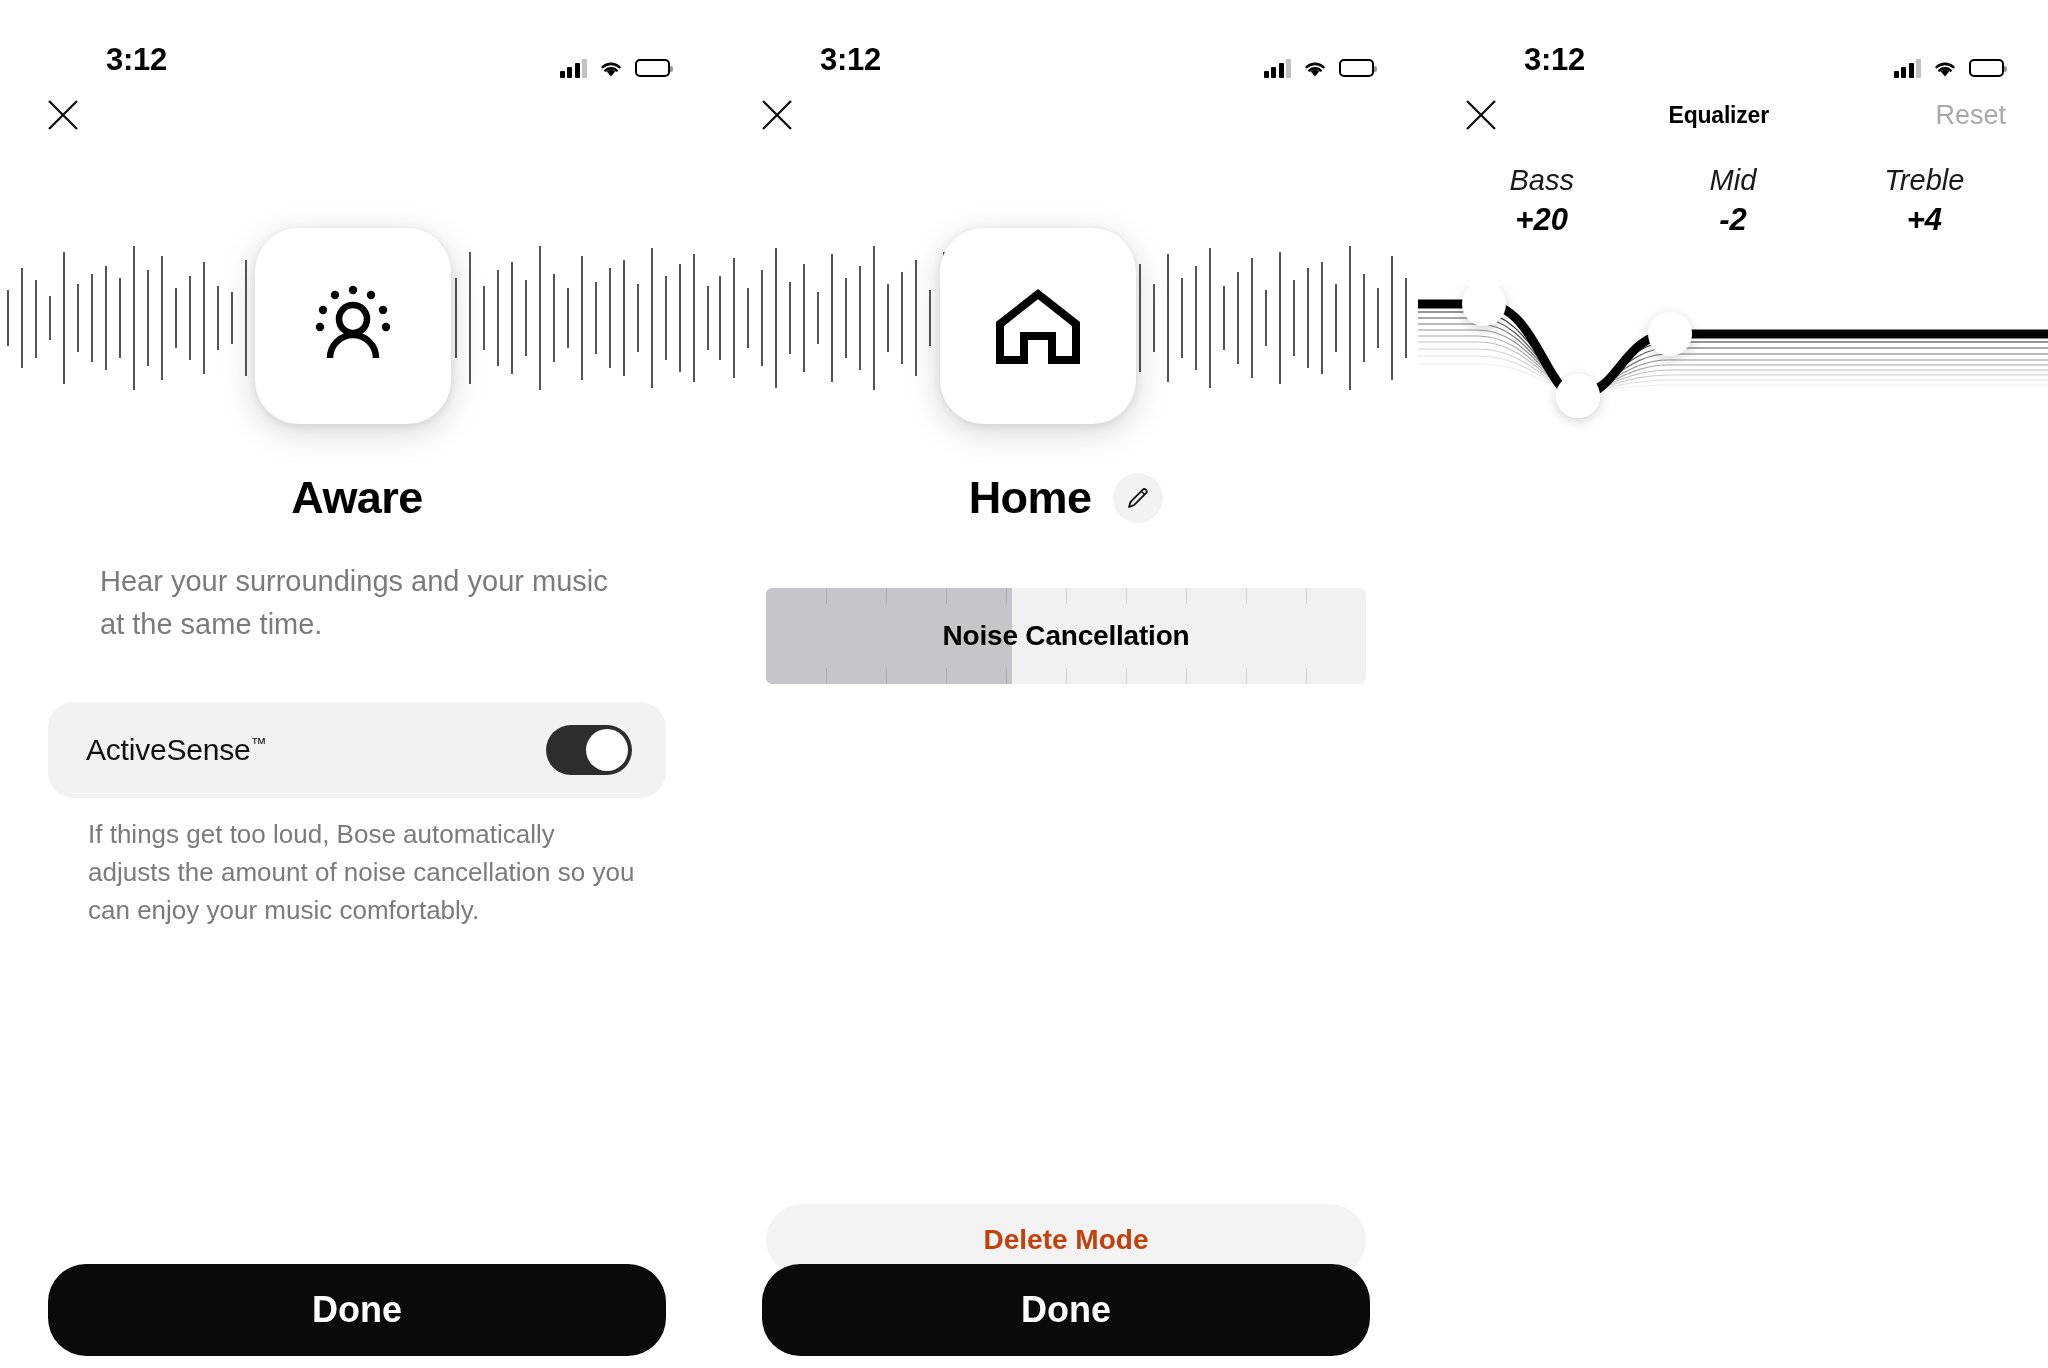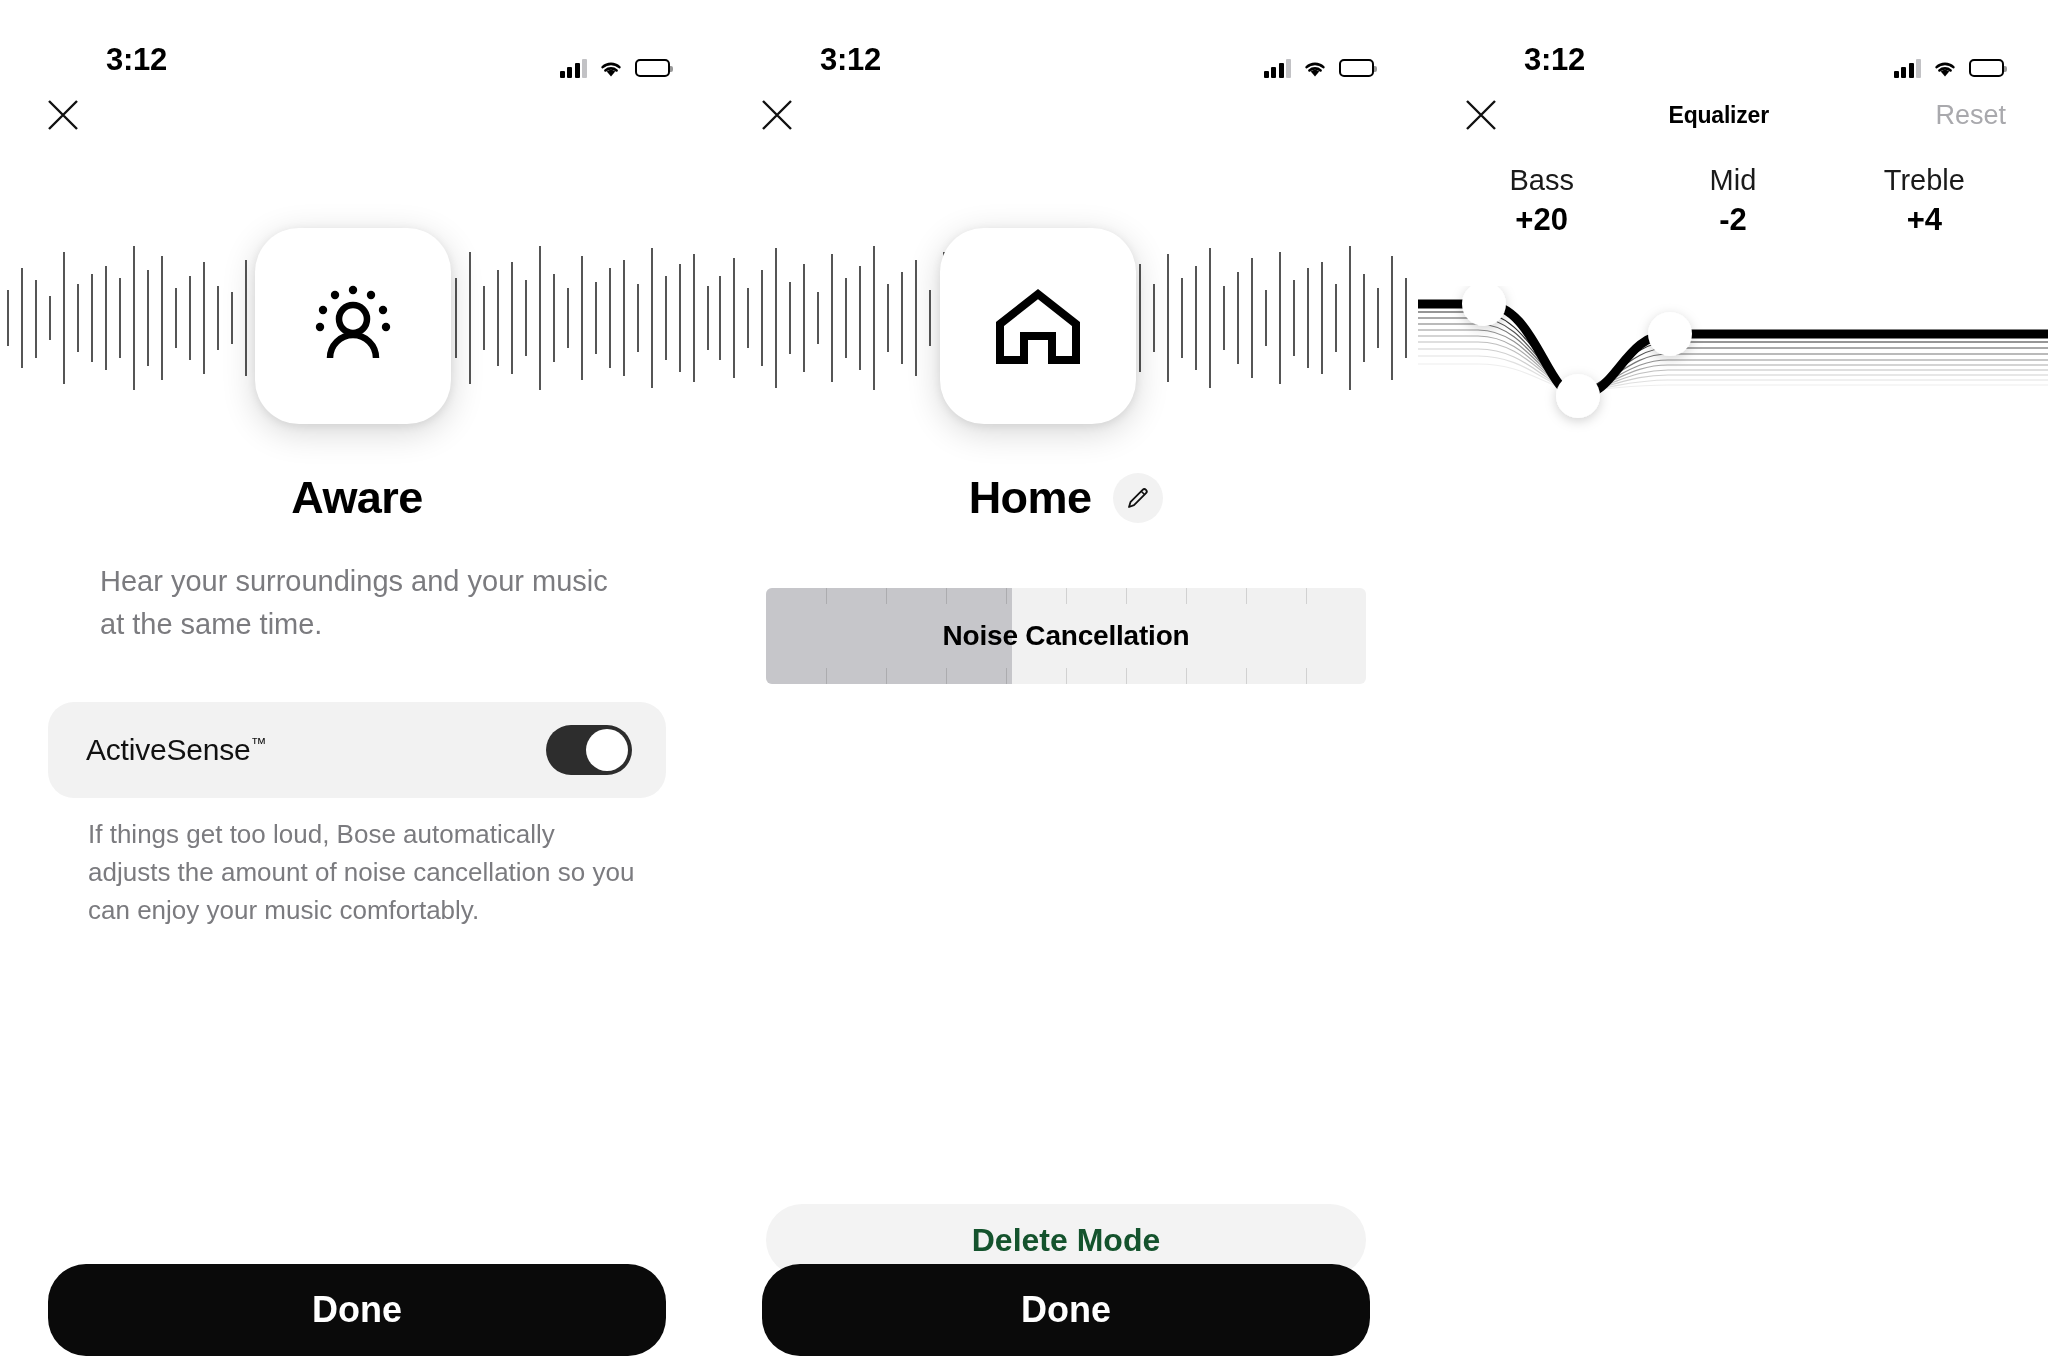--- a/index.html
+++ b/index.html
@@ -126,35 +126,35 @@
   .nc-ticks span + span::before { top: 0; height: 16px; }
   .nc-ticks span + span::after  { bottom: 0; height: 16px; }
   .nc-label {
     position: absolute; inset: 0; display: flex; align-items: center; justify-content: center;
     font-size: 28px; font-weight: bold; color: #000; letter-spacing: -0.2px;
   }
 
   
   .eq-bands {
     position: absolute; top: 160px; left: 0; width: 100%;
-    display: flex; justify-content: space-around; padding: 0 28px;
+    display: flex; justify-content: space-around; padding: 0 28px; font-style: italic;
   }
   .eq-band { text-align: center; width: 33%; }
   .eq-band-name { font-size: 29px; color: #1a1a1a; line-height: 40px; }
   .eq-band-val { font-size: 31px; font-weight: bold; color: #000; line-height: 40px; }
 
   
   .eq-graph { position: absolute; top: 286px; left: 0; width: 630px; height: 170px; }
   .preset-wrap { position: absolute; top: 694px; left: 0px; right: 0px; }
 
   
   .btn-delete {
     position: absolute; left: 52px; right: 52px; bottom: 92px; height: 72px;
     background: #f3f3f3; border: none; border-radius: 36px;
-    font-size: 32px; font-weight: bold; color: #14532d; cursor: pointer;
+    font-size: 28px; font-weight: bold; color: #c2410c; cursor: pointer;
     font-family: "Liberation Sans", sans-serif;
   }
   .btn-done {
     position: absolute; left: 48px; right: 48px; bottom: 12px; height: 92px;
     background: #0a0a0a; border: none; border-radius: 38px;
     font-size: 36px; font-weight: bold; color: #ffffff; cursor: pointer;
     font-family: "Liberation Sans", sans-serif;
   }
 </style>
 </head>

